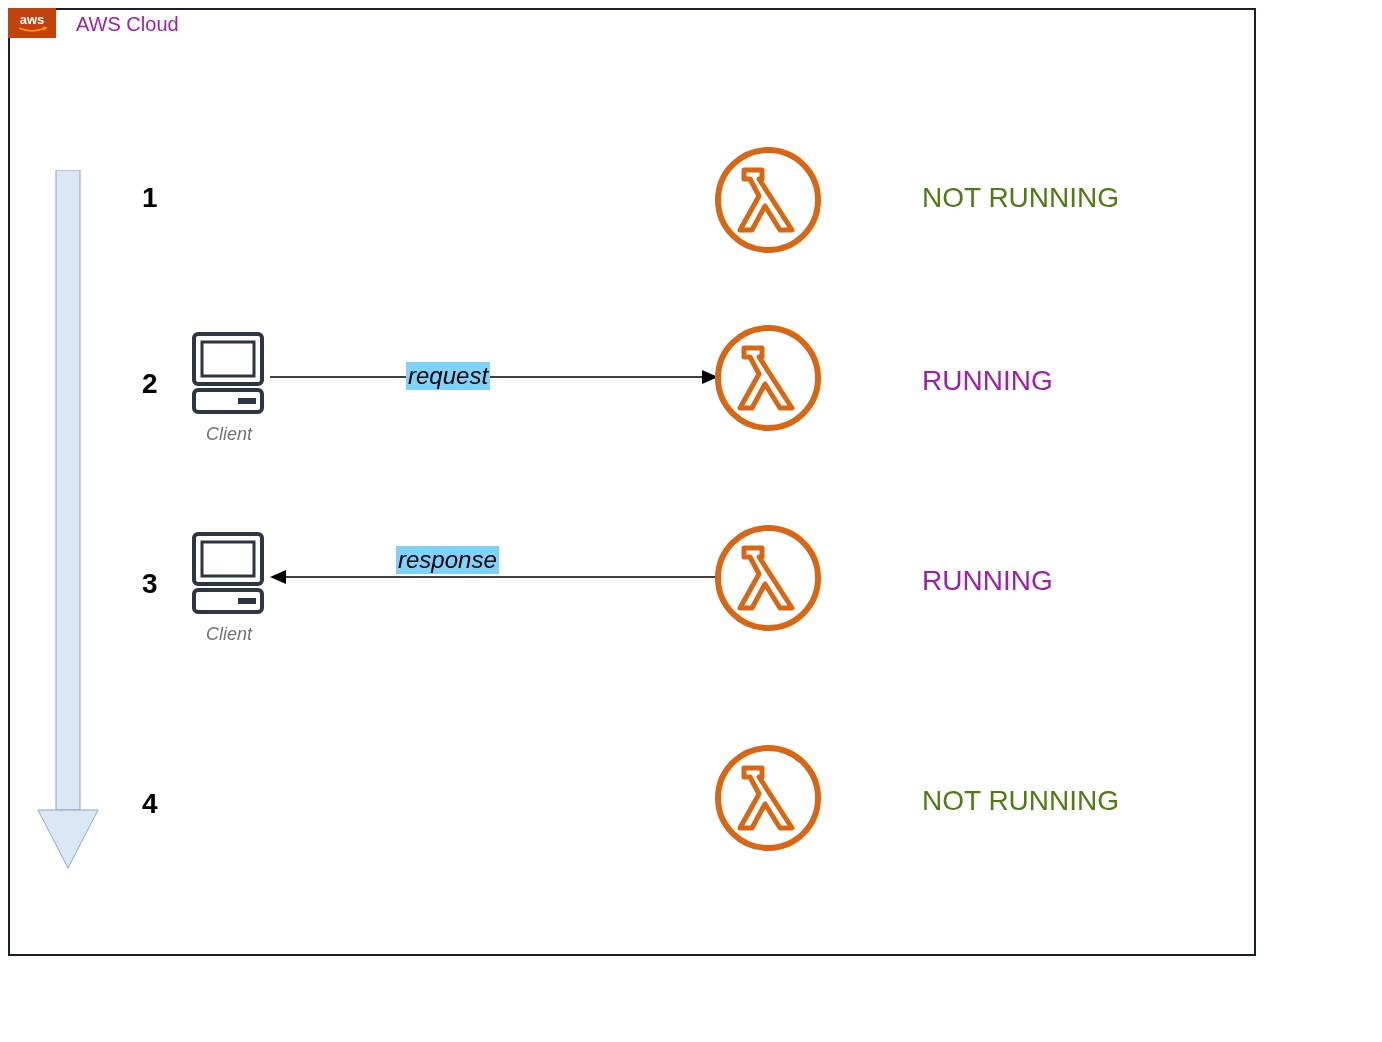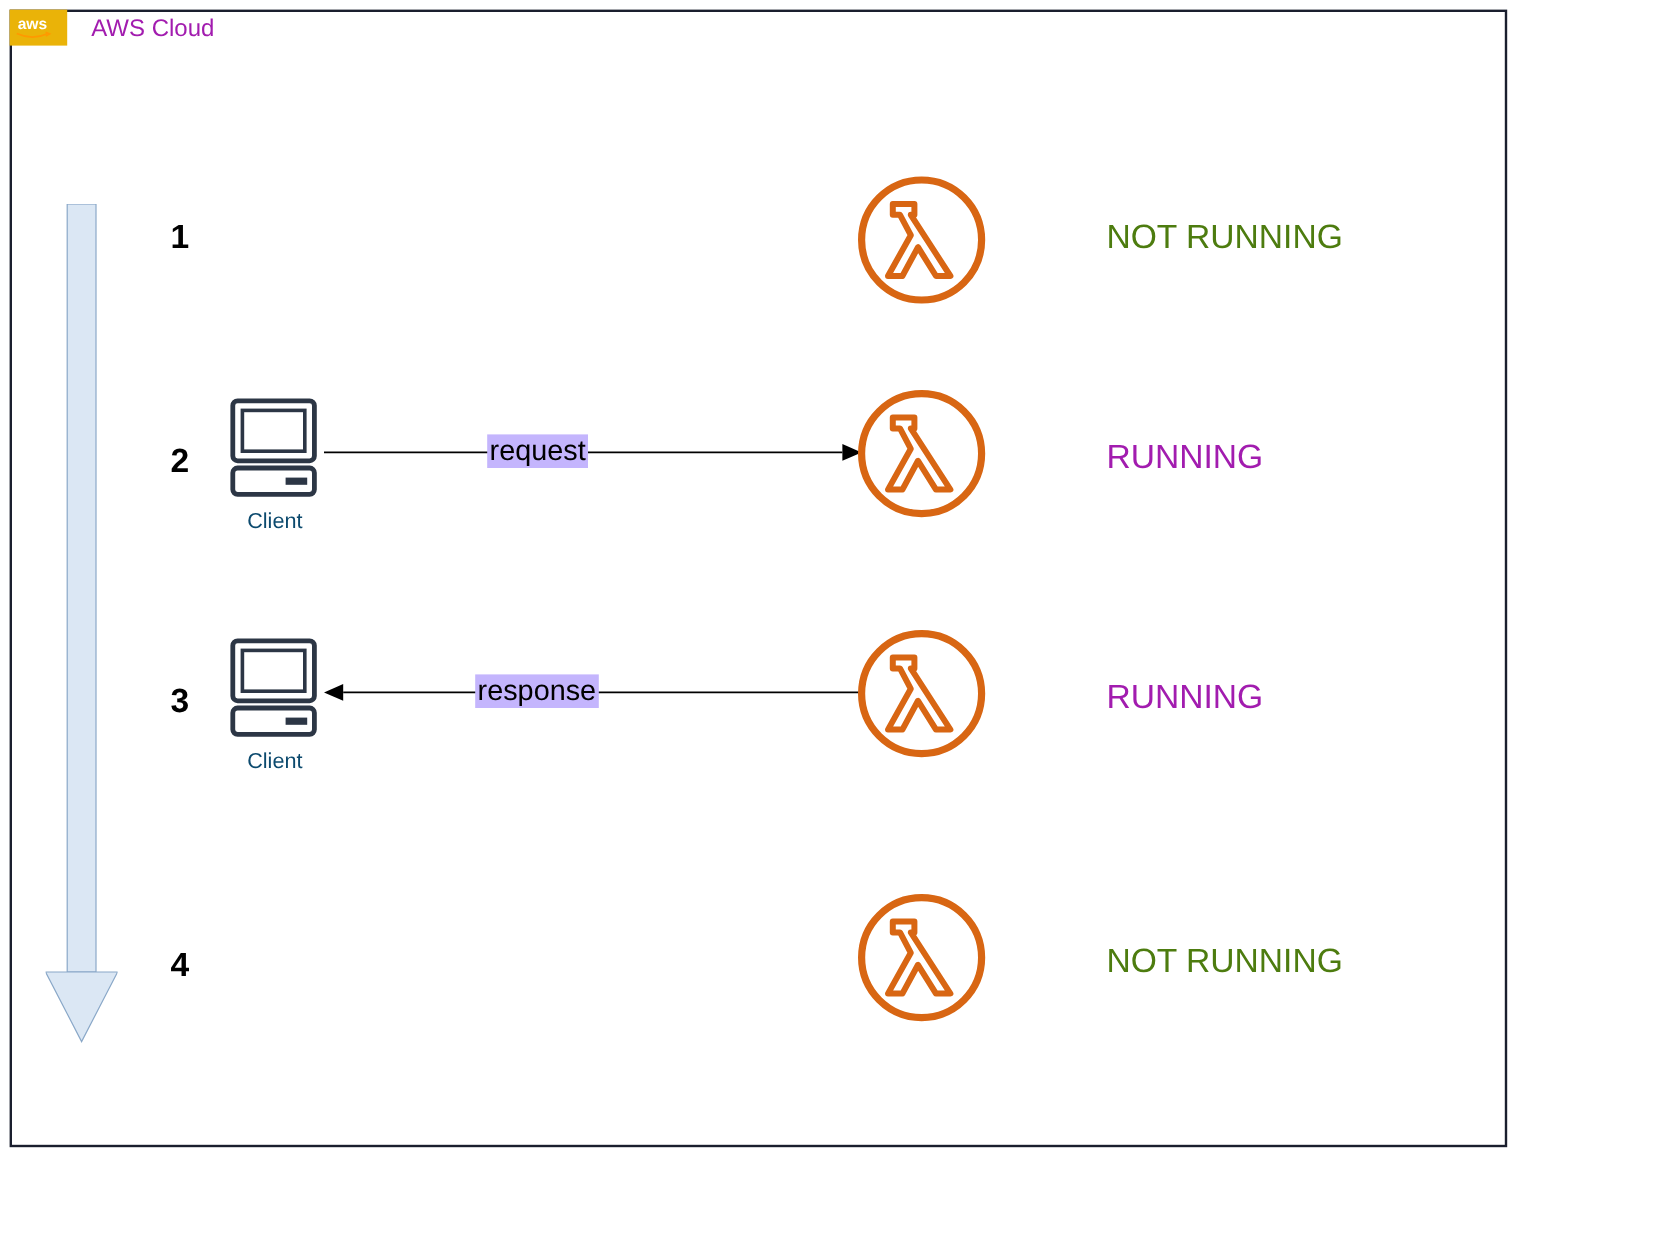--- a/index.html
+++ b/index.html
@@ -22,23 +22,24 @@
     height: 948px;
     border: 2px solid #1a1f2e;
     box-sizing: border-box;
   }
   .aws-tab {
     position: absolute;
     left: -2px;
     top: -2px;
     width: 48px;
     height: 30px;
-    background: #eab308;
+    background: #c2410c;
     display: flex;
     align-items: center;
+    justify-content: center;
   }
   .cloud-label {
     position: absolute;
     left: 66px;
     top: 3px;
     font-size: 20px;
     color: #a21caf;
   }
   .step-num {
     position: absolute;
@@ -51,27 +52,29 @@
     font-size: 28px;
     font-weight: 400;
     white-space: nowrap;
   }
   .status.red { color: #4d7c0f; }
   .status.green { color: #a21caf; }
   .arrow-label {
     position: absolute;
     font-size: 24px;
     color: #000;
-    background: #c4b5fd;
+    background: #7dd3fc;
     padding: 0 2px;
+    font-style: italic;
   }
   .client-label {
     position: absolute;
     font-size: 18px;
-    color: #0c4a6e;
+    color: #737373;
+    font-style: italic;
   }
   svg { display: block; }
 </style>
 </head>
 <body>
 
 <div class="canvas">
   <div class="frame">
 
     <div class="aws-tab">
@@ -120,21 +123,21 @@
       <rect x="8" y="6" width="68" height="50" rx="4" fill="none" stroke="#2c3645" stroke-width="4"></rect>
       <rect x="16" y="14" width="52" height="34" fill="none" stroke="#2c3645" stroke-width="3"></rect>
       <rect x="8" y="62" width="68" height="22" rx="4" fill="none" stroke="#2c3645" stroke-width="4"></rect>
       <rect x="52" y="70" width="18" height="6" fill="#2c3645"></rect>
     </svg>
     <div class="client-label" style="left:196px; top:614px;">Client</div>
     <svg style="position:absolute; left:260px; top:552px;" width="448" height="30">
       <line x1="16" y1="15" x2="448" y2="15" stroke="#000" stroke-width="1.5"></line>
       <polygon points="16,8 0,15 16,22" fill="#000"></polygon>
     </svg>
-    <div class="arrow-label" style="left:386px; top:552px;">response</div>
+    <div class="arrow-label" style="left:386px; top:536px;">response</div>
     <svg style="position:absolute; left:702px; top:512px;" width="112" height="112">
       <circle cx="56" cy="56" r="50" fill="none" stroke="#d86613" stroke-width="6"></circle>
       <path d="M32 26 L50 26 L50 35 L47 35 L80 86 L68 86 L53 62 L40 86 L28 86 L47 52 L38 35 L32 35 Z" fill="none" stroke="#d86613" stroke-width="5" stroke-linejoin="round"></path>
     </svg>
     <div class="status green" style="left:912px; top:555px;">RUNNING</div>
 
     <div class="step-num" style="left:132px; top:778px;">4</div>
     <svg style="position:absolute; left:702px; top:732px;" width="112" height="112">
       <circle cx="56" cy="56" r="50" fill="none" stroke="#d86613" stroke-width="6"></circle>
       <path d="M32 26 L50 26 L50 35 L47 35 L80 86 L68 86 L53 62 L40 86 L28 86 L47 52 L38 35 L32 35 Z" fill="none" stroke="#d86613" stroke-width="5" stroke-linejoin="round"></path>

